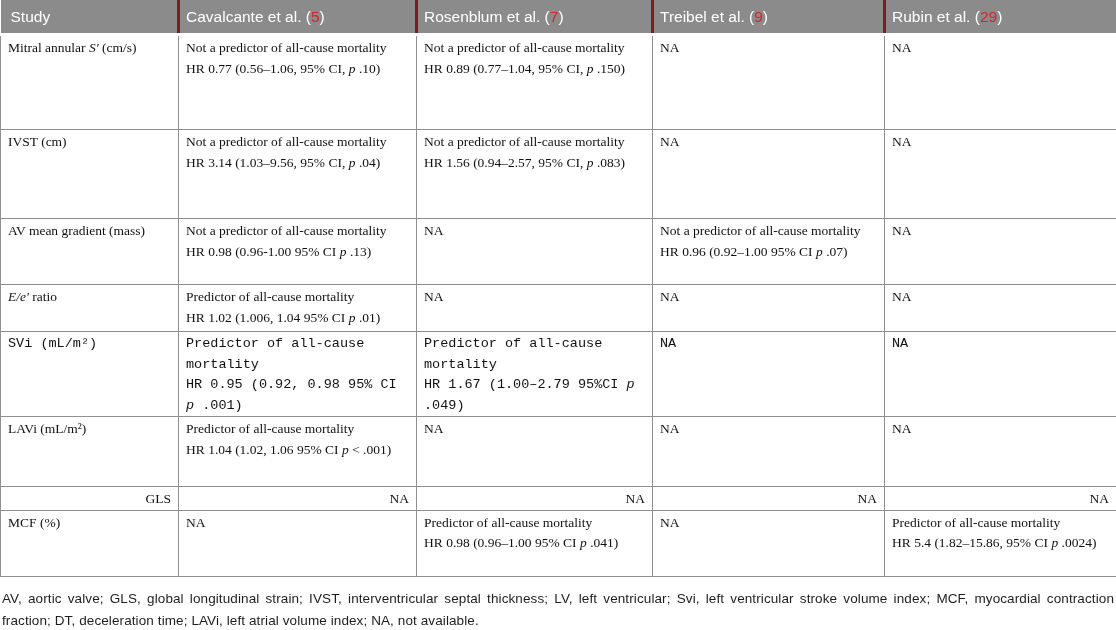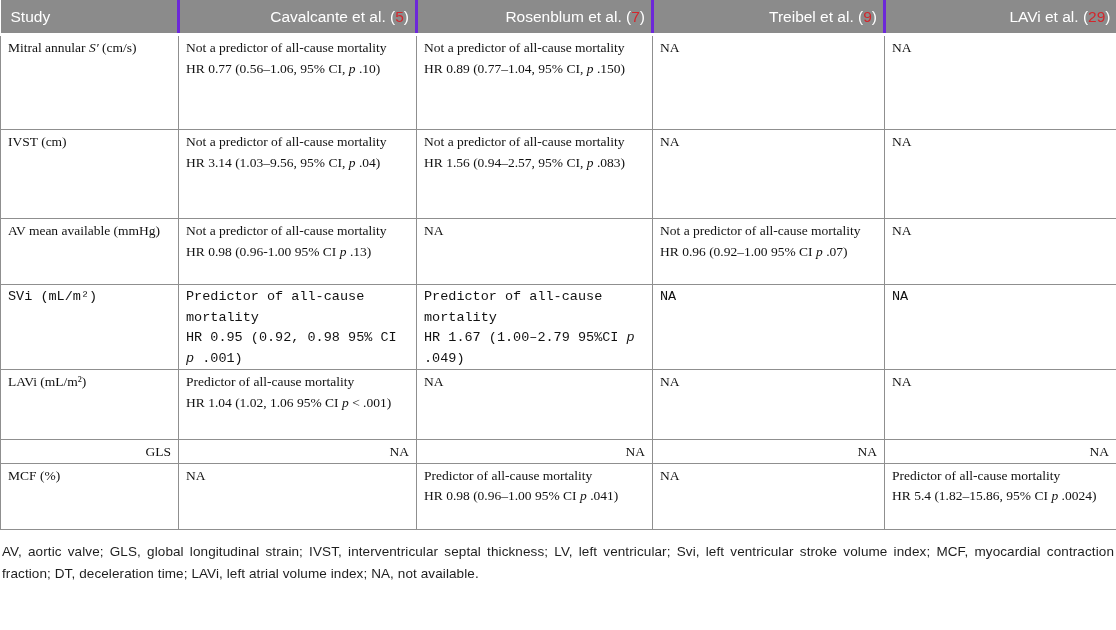--- a/index.html
+++ b/index.html
@@ -9,22 +9,22 @@
     color:#111;overflow:hidden;
   }
   .page{width:1116px;}
   table{
     border-collapse:collapse;table-layout:fixed;width:1116px;
   }
   th{
     background:#8b8b8b;color:#ffffff;
     font-family:"Liberation Sans","DejaVu Sans",sans-serif;
     font-weight:400;font-size:15.5px;
-    text-align:right;height:33px;padding:0 6px;
-    border:none;border-left:3px solid #6d28d9;border-bottom:3px solid #ffffff;
+    text-align:left;height:33px;padding:0 6px;
+    border:none;border-left:3px solid #7f1d1d;border-bottom:3px solid #ffffff;
     white-space:nowrap;overflow:hidden;
   }
   th:first-child{border-left:none;text-align:left;padding-left:10px;}
   th .ref{color:#d3262c;}
   td{
     border:1px solid #8f8f8f;
     vertical-align:top;
     padding:2px 7px 0 7px;
     font-size:13.5px;line-height:20.5px;
   }
@@ -46,43 +46,50 @@
       <col style="width:236px">
       <col style="width:232px">
       <col style="width:232px">
     </colgroup>
     <thead>
       <tr id="header-row">
           <th><span>Study</span></th>
           <th><span>Cavalcante et al.</span> (<span class="ref">5</span>)</th>
           <th><span>Rosenblum et al.</span> (<span class="ref">7</span>)</th>
           <th><span>Treibel et al.</span> (<span class="ref">9</span>)</th>
-          <th><span>LAVi et al.</span> (<span class="ref">29</span>)</th>
+          <th><span>Rubin et al.</span> (<span class="ref">29</span>)</th>
         </tr>
     </thead>
     <tbody id="table-body">
         <tr style="height: 95px; margin-left: 39px;">
           <td>Mitral annular <i class="it">S′</i> (cm/s)</td>
           <td>Not a predictor of all-cause mortality<br>HR 0.77 (0.56–1.06, 95% CI, <i class="it">p</i> .10)</td>
           <td>Not a predictor of all-cause mortality<br>HR 0.89 (0.77–1.04, 95% CI, <i class="it">p</i> .150)</td>
           <td>NA</td>
           <td>NA</td>
         </tr>
         <tr style="height: 89px;">
           <td>IVST (cm)</td>
           <td>Not a predictor of all-cause mortality<br>HR 3.14 (1.03–9.56, 95% CI, <i class="it">p</i> .04)</td>
           <td>Not a predictor of all-cause mortality<br>HR 1.56 (0.94–2.57, 95% CI, <i class="it">p</i> .083)</td>
           <td>NA</td>
           <td>NA</td>
         </tr>
         <tr style="height: 66px;">
-          <td>AV mean available (mmHg)</td>
+          <td>AV mean gradient (mass)</td>
           <td>Not a predictor of all-cause mortality<br>HR 0.98 (0.96-1.00 95% CI <i class="it">p</i> .13)</td>
           <td>NA</td>
           <td>Not a predictor of all-cause mortality<br>HR 0.96 (0.92–1.00 95% CI <i class="it">p</i> .07)</td>
+          <td>NA</td>
+        </tr>
+        <tr style="height: 47px;">
+          <td><i class="it">E/e′</i> ratio</td>
+          <td>Predictor of all-cause mortality<br>HR 1.02 (1.006, 1.04 95% CI <i class="it">p</i> .01)</td>
+          <td>NA</td>
+          <td>NA</td>
           <td>NA</td>
         </tr>
         <tr style="height: 46px; font-family: Liberation Mono, monospace;">
           <td>SVi (mL/m²)</td>
           <td>Predictor of all-cause mortality<br>HR 0.95 (0.92, 0.98 95% CI <i class="it">p</i> .001)</td>
           <td>Predictor of all-cause mortality<br>HR 1.67 (1.00–2.79 95%CI <i class="it">p</i> .049)</td>
           <td>NA</td>
           <td>NA</td>
         </tr>
         <tr style="height: 70px;">

